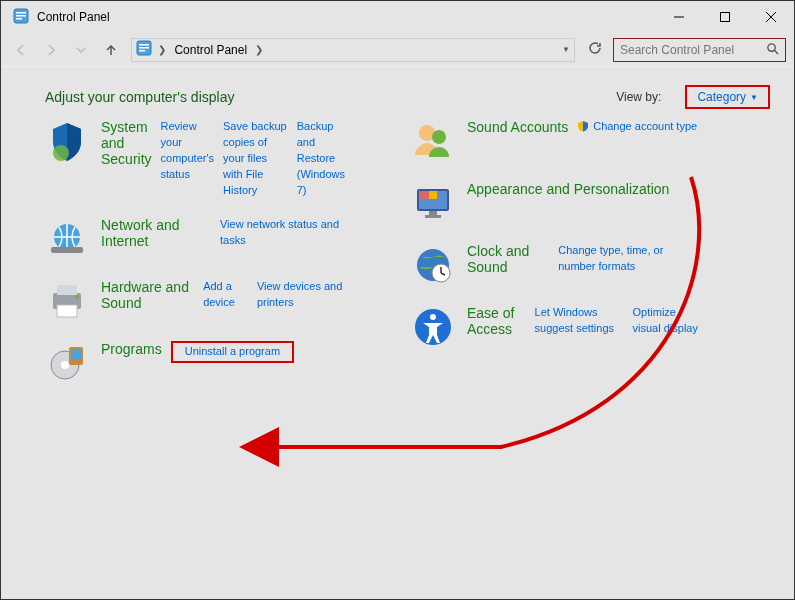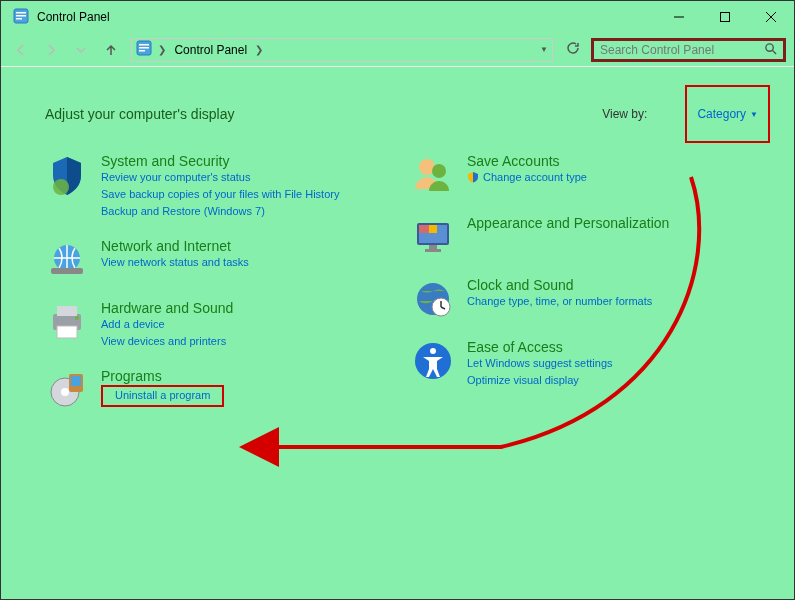--- a/index.html
+++ b/index.html
@@ -1,52 +1,52 @@
 <!DOCTYPE html>
 <html><head>
 <meta charset="utf-8">
 <style>
   * { box-sizing: border-box; }
   body { margin:0; font-family:"Segoe UI",sans-serif; font-size:12px; background:#fff;}
-  .window { width:795px; height:600px; border:1px solid #333; box-shadow:6px 6px 3px rgba(0,0,0,0.4); position:relative; background:#86efac;}
+  .window { width:795px; height:600px; border:1px solid #333; box-shadow:6px 6px 3px rgba(0,0,0,0.4); position:relative; background:#e5e5e5;}
   .titlebar { display:flex; align-items:center; height:32px; padding:0 0 0 12px;}
   .titlebar-icon svg { width:16px; height:16px;}
   .titlebar-text { margin-left:8px; font-size:12px; color:#000;}
   .titlebar-spacer { flex:1;}
   .win-btn { width:46px; height:32px; display:flex; align-items:center; justify-content:center; color:#000;}
   .win-btn svg { width:10px; height:10px; stroke:#000; stroke-width:1; fill:none;}
   .toolbar { display:flex; align-items:center; height:34px; padding:0 8px; gap:6px; border-bottom:1px solid #eee;}
   .nav-btn { width:24px; height:24px; display:flex; align-items:center; justify-content:center; color:#888;}
   .nav-btn svg { width:14px; height:14px; stroke:currentColor; fill:none; stroke-width:1.5;}
   .nav-btn.disabled { color:#bbb;}
   .addrbar { flex:1; height:24px; border:1px solid #ccc; display:flex; align-items:center; padding:0 4px; gap:6px; margin:0 2px;}
   .addrbar-icon svg {width:16px; height:16px;}
   .crumb-sep { color:#555; font-size:10px;}
   .crumb { color:#000; padding:0 2px;}
   .addrbar-spacer { flex:1;}
   .dropdown-caret { color:#555; font-size:8px;}
   .refresh svg{width:14px;height:14px;stroke:#555;fill:none;stroke-width:1.5;}
-  .searchbox { width:195px; height:24px; border:3px solid #7f1d1d; display:flex; align-items:center; padding:0 6px; color:#777;}
+  .searchbox { width:173px; height:24px; border:1px solid #7f1d1d; display:flex; align-items:center; padding:0 6px; color:#777;}
   .searchbox-text { flex:1; font-style:normal;}
   .search-icon svg{width:13px;height:13px;stroke:#555;fill:none;stroke-width:1.5;}
   .content { padding:18px 0 0 44px; position:relative;}
   .heading { color:#1a5d1a; font-size:14px; margin-bottom:10px; display:flex; align-items:center;}
   .heading-spacer{flex:1;}
-  .viewby-group{display:flex;align-items:center;margin-right:24px;gap:6px;font-size:12px;}
+  .viewby-group{display:flex;align-items:center;margin-right:24px;gap:24px;font-size:12px;}
   .viewby-label{color:#333;}
   .viewby-value{color:#0066cc;display:flex;align-items:center;gap:4px;padding:2px 6px;}
   .viewby-value .caret{color:#0066cc;font-size:8px;}
-  .highlight-box{border:2px solid #d40000;padding:18px 4px;margin-left:32px;}
+  .highlight-box{border:2px solid #d40000;padding:1px 4px;}
   .categories{display:flex;gap:66px;}
   .col{display:flex;flex-direction:column;gap:18px;width:300px;}
   .col2{width:290px;}
   .cat{display:flex;gap:12px;align-items:flex-start;}
   .cat-icon{width:44px;height:44px;flex-shrink:0;}
   .cat-icon svg{width:44px;height:44px;}
-  .cat-body{display:flex;flex-direction:column;gap:1px;}
+  .cat-body{display:flex;flex-direction:row;gap:9px;}
   .cat-title{color:#1a7d1a;font-size:14px;}
   .cat-link{color:#0066cc;font-size:11px;line-height:1.45;}
   .cat-link .bullet-icon{display:inline-block;vertical-align:-2px;margin-right:4px;}
   .cat-link .bullet-icon svg{width:12px;height:12px;}
   .highlight-link{border:2px solid #d40000;padding:1px 12px;display:inline-block;width:fit-content;}
   .arrow-overlay{position:absolute;top:80px;left:200px;width:560px;height:330px;pointer-events:none;}
 </style>
 </head>
 <body>
 
@@ -219,21 +219,21 @@
         <div class="cat">
           <div class="cat-icon">
             <svg viewBox="0 0 44 44">
                 <circle cx="16" cy="14" r="8" fill="#f4c07a"></circle>
                 <circle cx="28" cy="18" r="7" fill="#6db33f"></circle>
                 <path d="M4 36c0-8 8-12 12-12s12 4 12 12" fill="#f4c07a"></path>
                 <path d="M18 38c0-7 6-10 10-10s10 3 10 10" fill="#6db33f"></path>
               </svg>
           </div>
           <div class="cat-body">
-            <a class="cat-title">Save Accounts</a>
+            <a class="cat-title">Sound Accounts</a>
             <a class="cat-link">
               <span class="bullet-icon"><svg viewBox="0 0 12 12">
                     <path d="M6 1L11 3V6c0 3-2 4.5-5 5.5C3 10.5 1 9 1 6V3Z" fill="#f5b800"></path>
                     <path d="M6 1L11 3V6c0 3-2 4.5-5 5.5V1Z" fill="#1f6fd4"></path>
                   </svg></span><span>Change account type</span>
             </a>
           </div>
         </div>
 
         <div class="cat">

